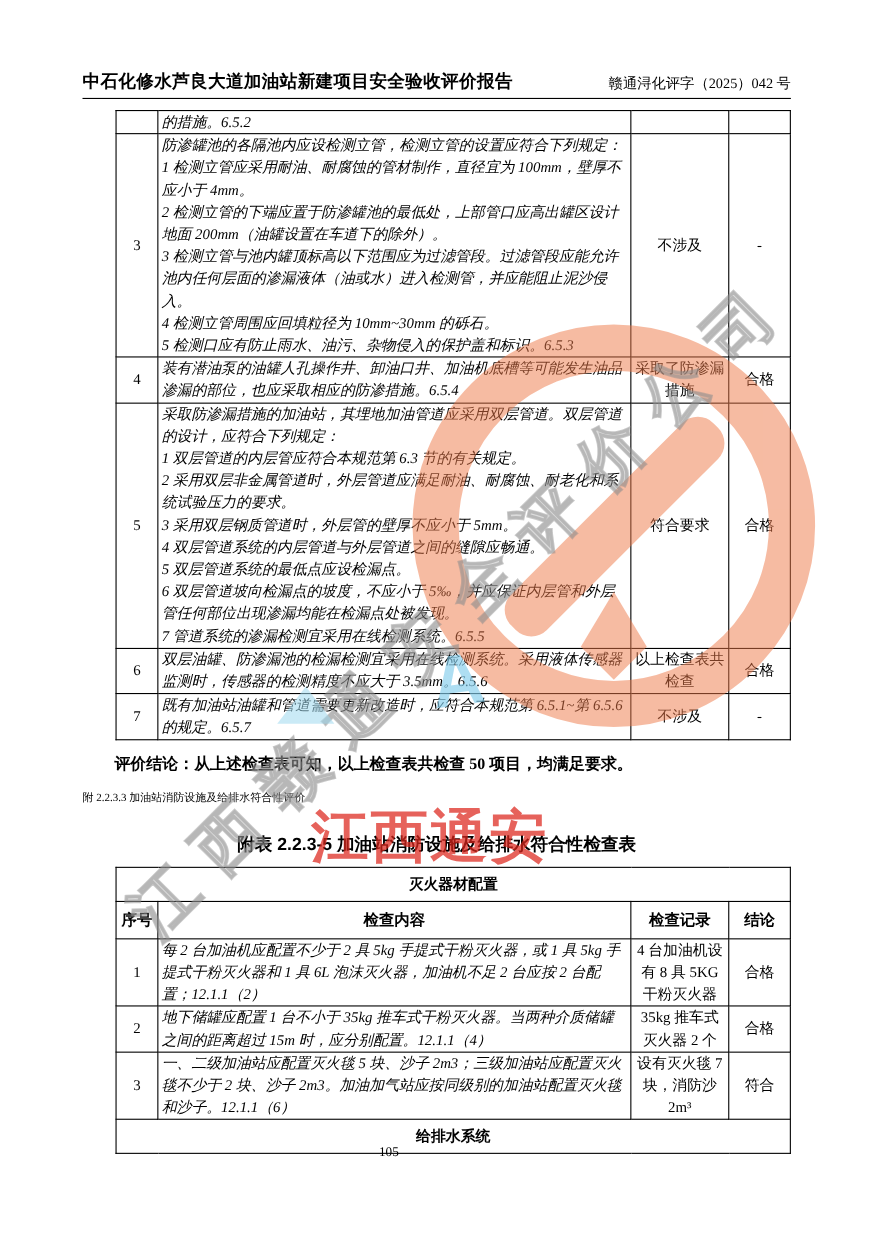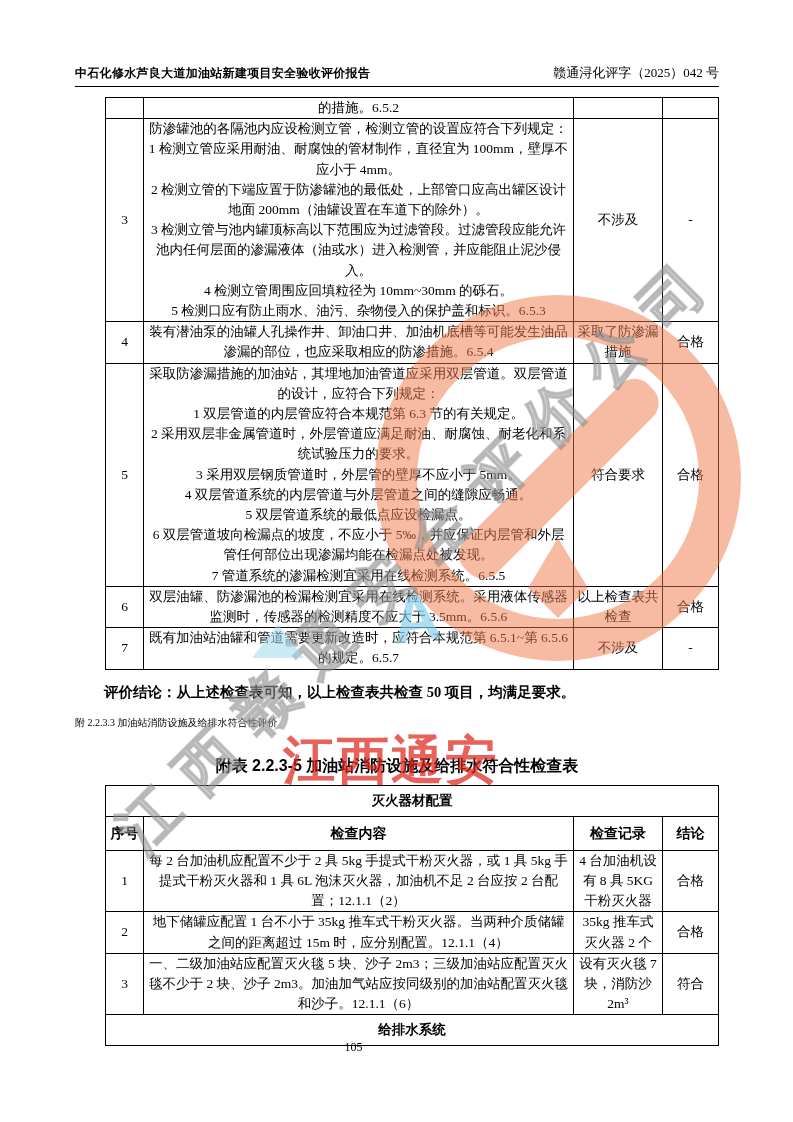--- a/index.html
+++ b/index.html
@@ -2,29 +2,29 @@
 <html><head>
 <meta charset="utf-8">
 <style>
   html,body{margin:0;padding:0;}
   body{width:793px;height:1122px;background:#ffffff;position:relative;overflow:hidden;
        font-family:"Liberation Serif","DejaVu Serif",serif;color:#000;}
   .content{position:absolute;left:75px;top:0;width:644px;}
   
   .hdr{display:flex;justify-content:space-between;align-items:flex-end;
        padding-top:64px;padding-bottom:4px;border-bottom:1.6px solid #000;}
-  .hdr-left{font-size:12px;font-weight:600;letter-spacing:.3px;}
+  .hdr-left{font-size:16px;font-weight:600;letter-spacing:.3px;}
   .hdr-right{font-size:13px;font-weight:400;}
   
   table{border-collapse:collapse;table-layout:fixed;width:613px;margin-left:30px;}
   td,th{border:1.5px solid #000;padding:0 3px;font-size:13.5px;line-height:20.2px;
         font-weight:normal;overflow:hidden;}
   col.c-no{width:38px;}col.c-body{width:430px;}col.c-rec{width:89px;}col.c-con{width:56px;}
   td.no,td.rec,td.con,th{text-align:center;vertical-align:middle;}
-  td.body{text-align:center;vertical-align:middle;white-space:pre-wrap;}
+  td.body{text-align:left;vertical-align:middle;white-space:pre-wrap;font-style:italic;}
   .t1{margin-top:10px;}
   .hei{font-family:"Liberation Sans","DejaVu Sans",sans-serif;font-weight:bold;}
   td.section{text-align:center;line-height:30px;}
   .t2 th{line-height:33px;font-size:14px;}
   
   .concl{margin:8px 0 0 0;font-size:14.5px;line-height:29px;text-indent:2em;font-weight:bold;}
   .h-sec{margin:2px 0 16px 0;font-size:10px;font-weight:normal;line-height:28px;}
   .h-tbl{margin:2px 0 6px 0;font-size:16px;text-align:center;line-height:26px;}
   .pageno{position:absolute;left:0;top:1040px;width:707px;text-align:center;
           font-size:12px;}

